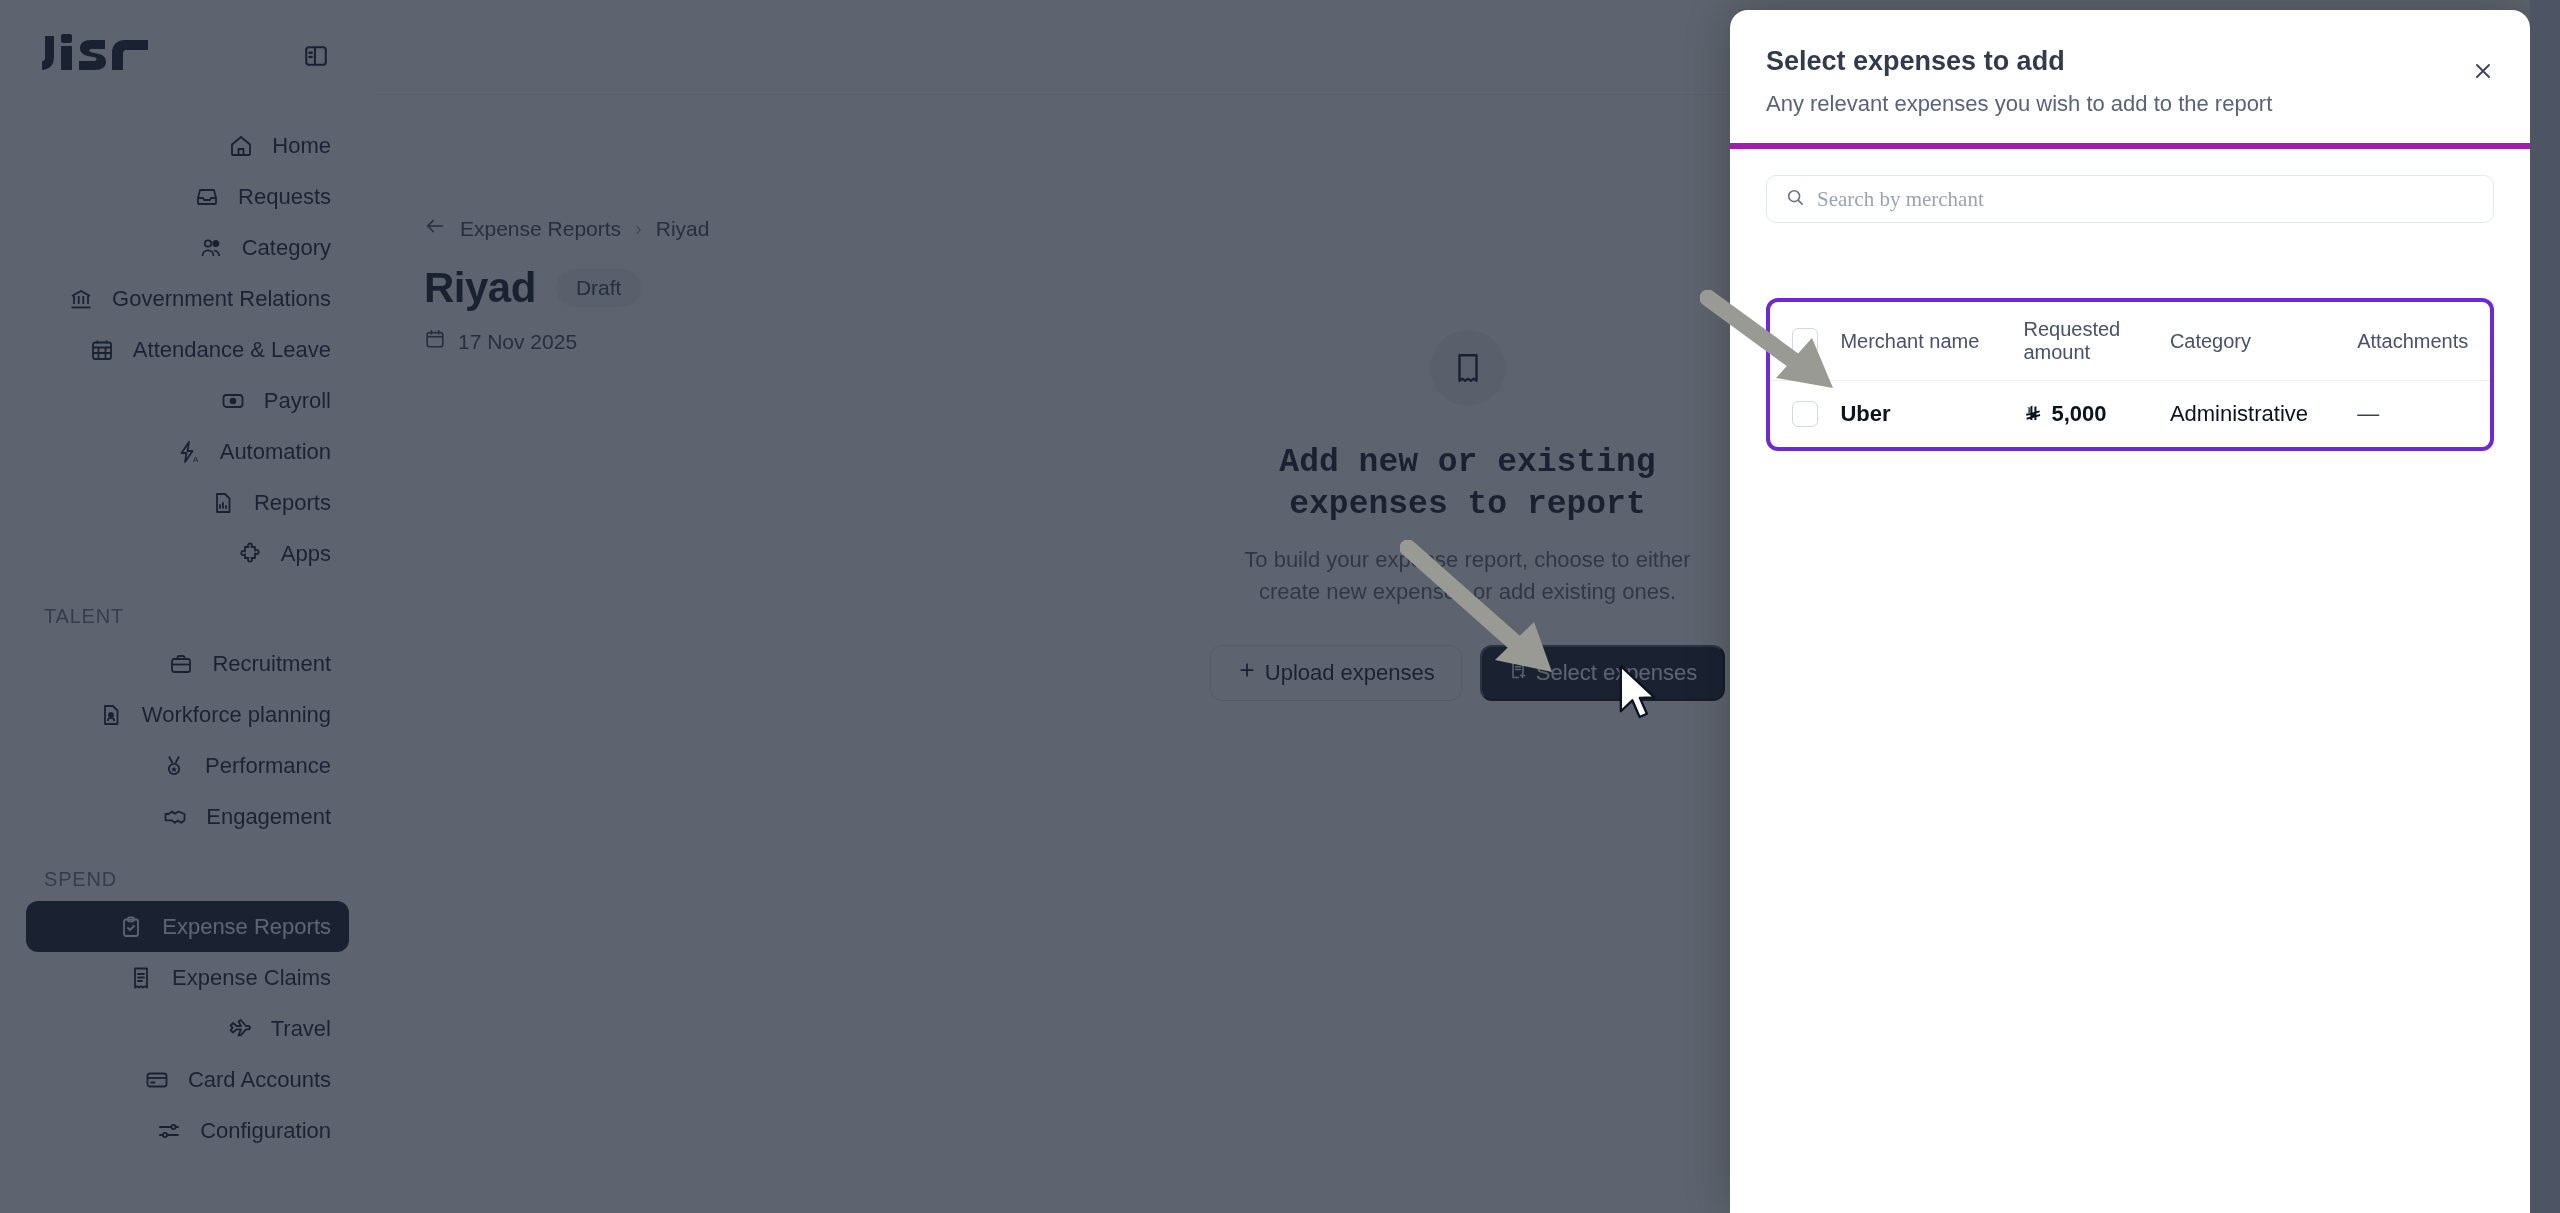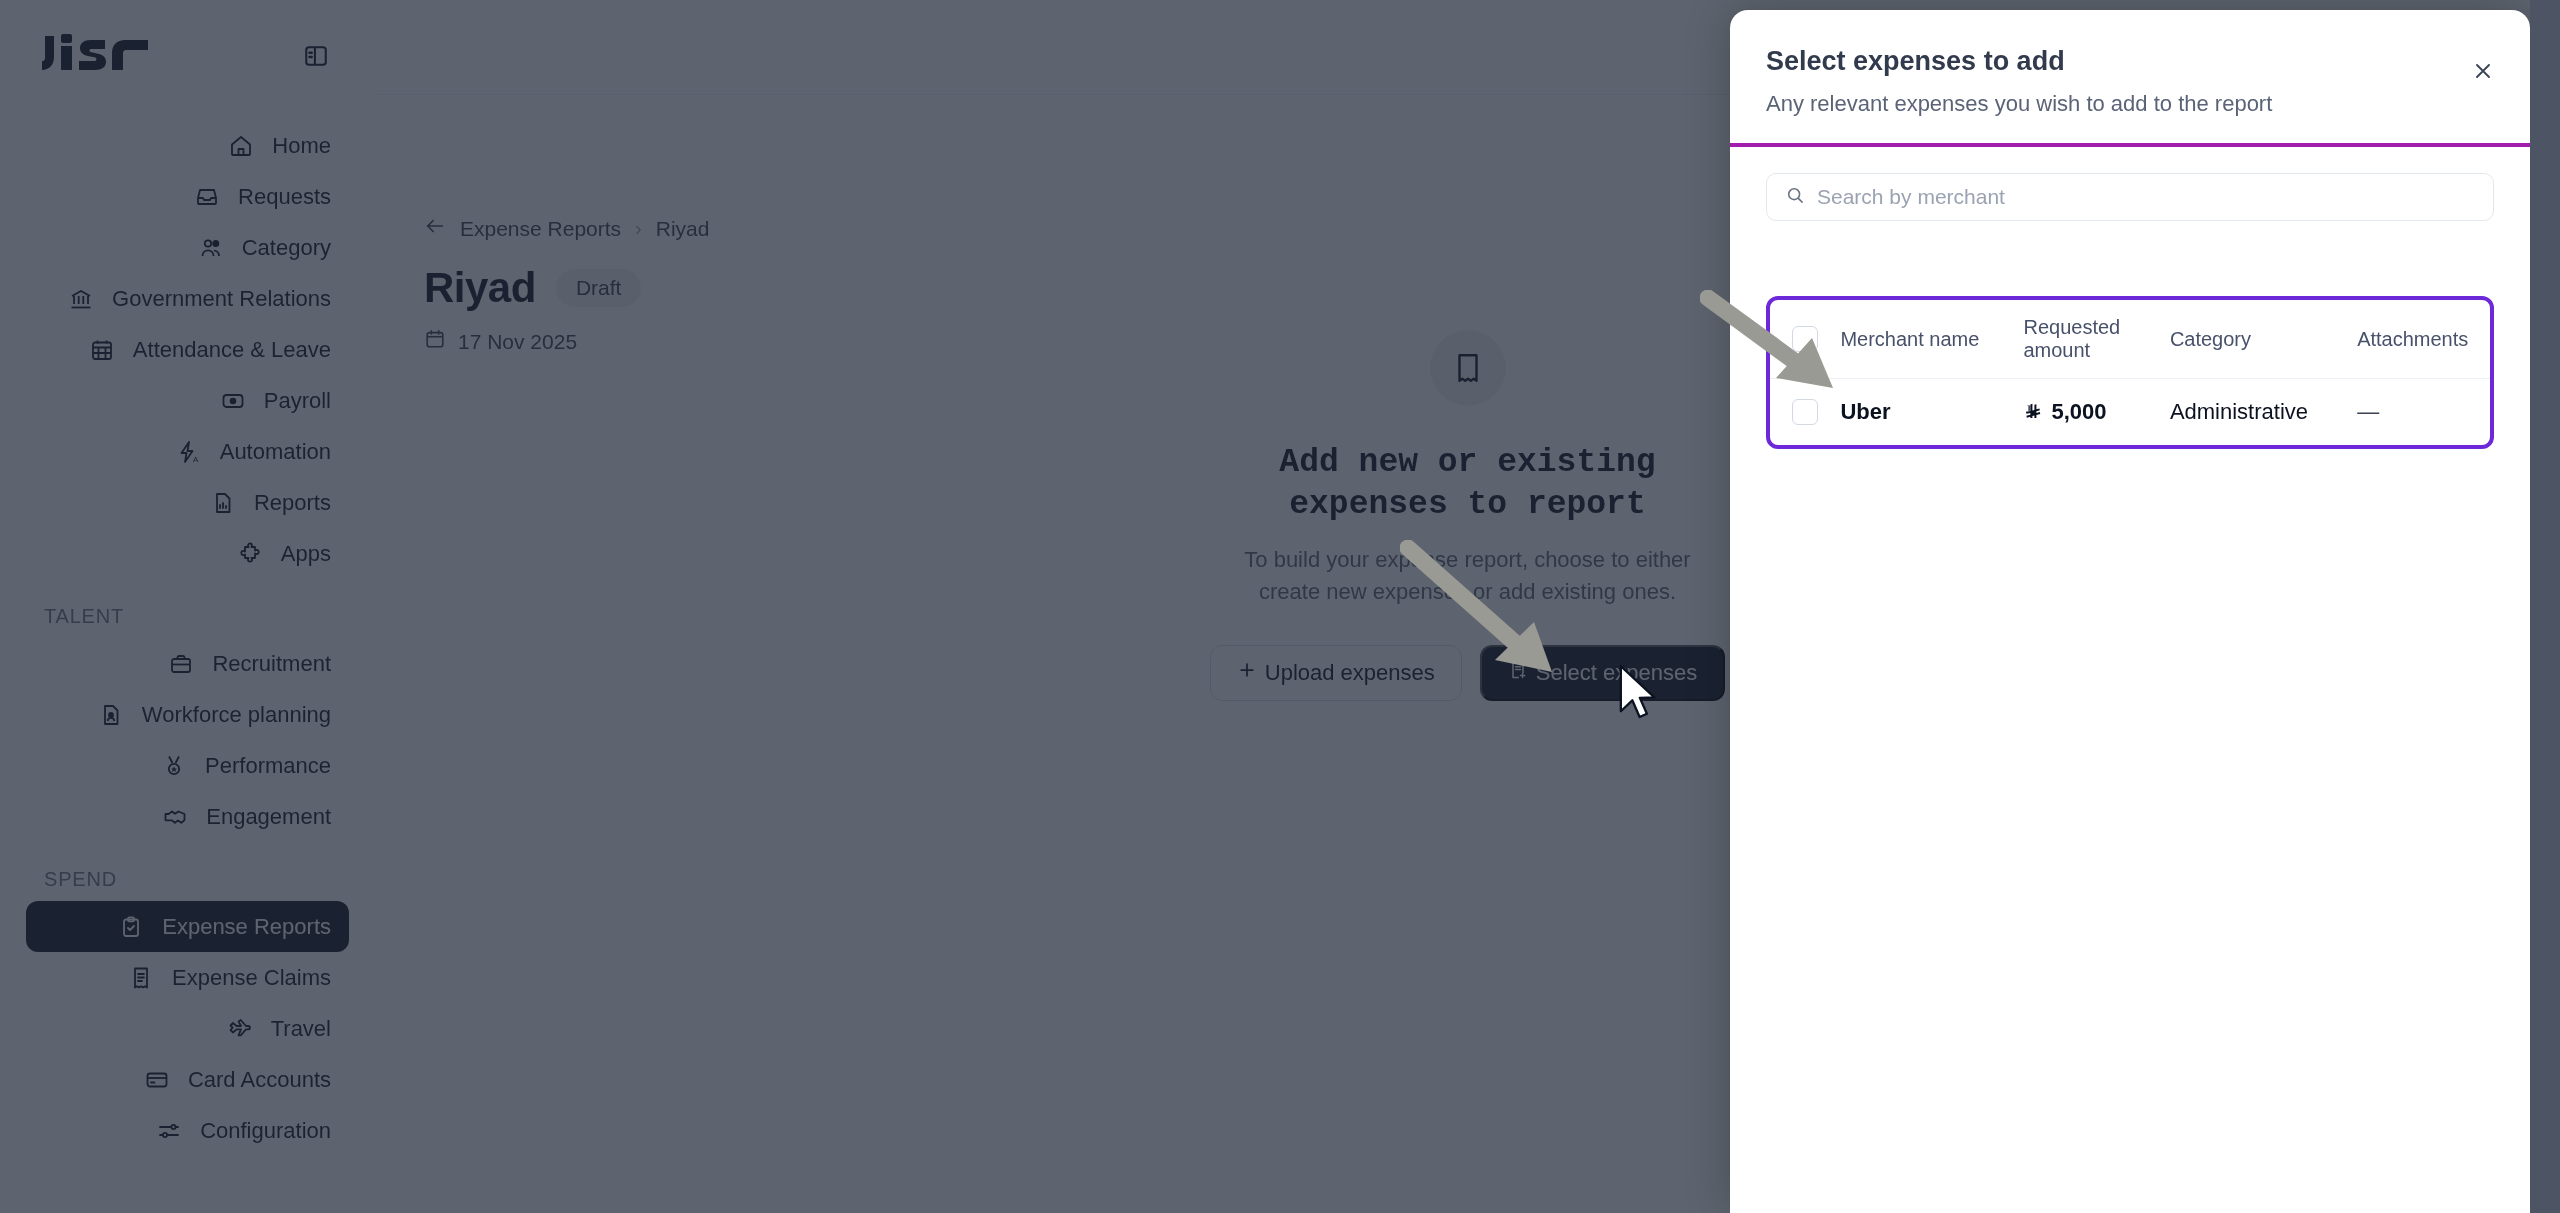--- a/index.html
+++ b/index.html
@@ -99,41 +99,41 @@
     left: 1730px; top: 10px;
     width: 800px; height: 1203px;
     background:#ffffff;
     border-radius: 18px 18px 0 0;
     box-shadow: 0 0 44px rgba(0,0,0,.26);
     overflow: hidden;
     display:flex; flex-direction:column;
   }
   .drawer-head {
     padding: 36px 18px 26px 36px;
-    border-bottom: 4px solid #a21caf;
+    border-bottom: 6px solid #a21caf;
     position: relative;
   }
   .drawer-title { font-size:27px; font-weight:700; color:#323b4d;}
   .drawer-sub { margin-top: 14px; font-size:22px; color:#5a6377;}
   .drawer-close {
     position:absolute; right: 30px; top: 44px;
     width:34px; height:34px; display:flex; align-items:center; justify-content:center;
     color:#3c4557; font-size:26px; cursor:pointer;
   }
   .drawer-body { padding: 26px 36px 0 36px; flex:1; overflow:auto;}
   .search {
     position:relative;
     height: 48px;
     border:1px solid #e3e7ee; border-radius:10px;
     display:flex; align-items:center; gap:12px;
     padding: 0 18px;
   }
   .search input {
     border:none; outline:none; font-size:21px; color:#222a3a;
-    font-family:Liberation Sans, sans-serif; width:100%;
+    font-family:Liberation Serif, serif; width:100%;
     background:transparent;
   }
   .search input::placeholder { color:#9aa3b2; }
 
   .table-wrap { margin-top: 75px; border:4px solid #6d28d9; border-radius:12px; overflow:hidden;}
   table { width:100%; border-collapse: collapse; }
   th, td { text-align:left; }
   thead th {
     font-weight:400; font-size:20px; color:#48516a;
     padding: 16px 10px; vertical-align: middle;

